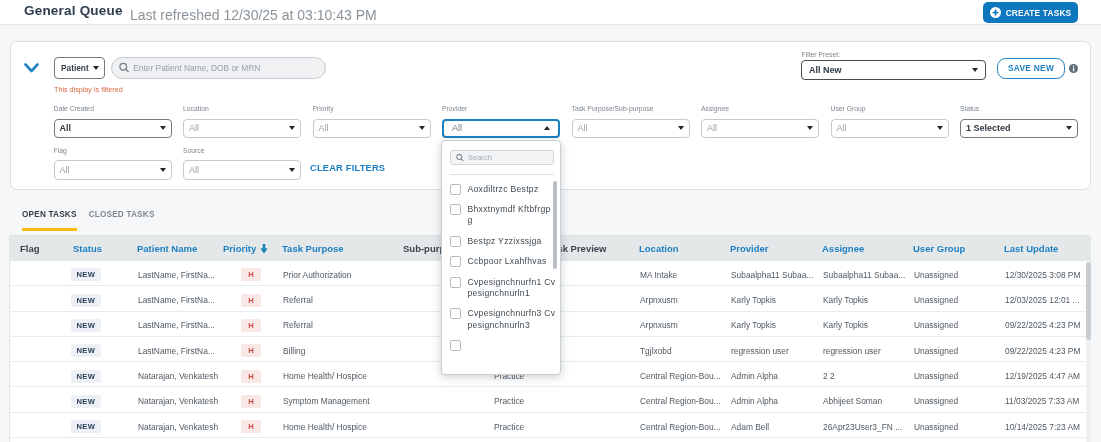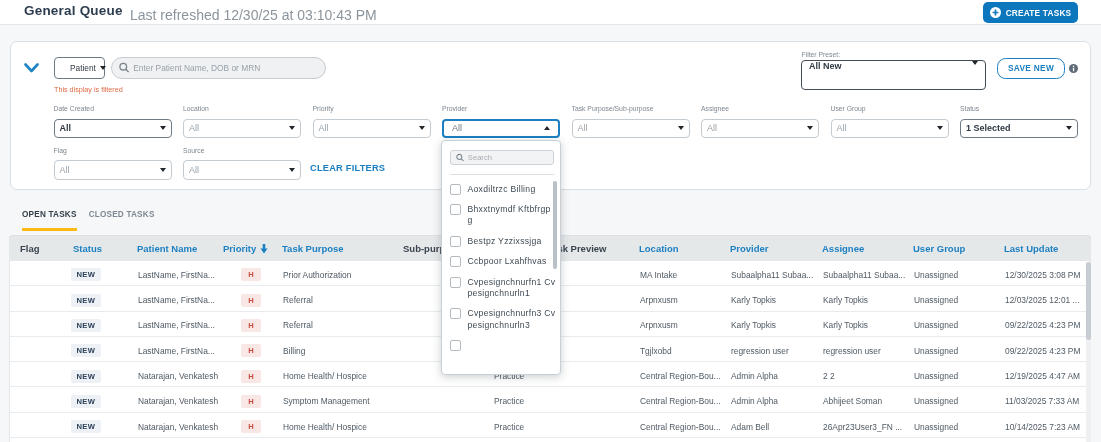--- a/index.html
+++ b/index.html
@@ -10,30 +10,30 @@
   
   .topbar { position:absolute; left:0; top:0; width:1101px; height:25px; background:#fff; border-bottom:1px solid #e5e7e9; }
   .page-title { position:absolute; left:24px; top:3px; font-size:13.5px; font-weight:bold; color:#2d3c4e; letter-spacing:.2px; }
   .refreshed { position:absolute; left:130px; top:7px; font-size:14px; color:#8b949c; }
   .create-btn { position:absolute; left:983px; top:2px; width:95px; height:21px; background:#0d77bd; border:none; border-radius:5px; color:#fff; font-size:8.3px; font-weight:bold; letter-spacing:.2px; display:flex; align-items:center; justify-content:center; gap:5px; font-family:inherit; cursor:pointer; }
 
   
   .filter-card { position:absolute; left:10px; top:41px; width:1081px; height:149px; background:#fff; border:1px solid #dadfe3; border-radius:7px; }
   .chevron-main { position:absolute; left:13px; top:21px; }
   .patient-select { position:absolute; left:43px; top:14.5px; width:51px; height:22px; background:#fff; border:1px solid #6e7983; border-radius:4px; display:flex; align-items:center; padding:0 6px; gap:4px; cursor:pointer; }
-  .patient-select .lbl { font-size:8.3px; font-weight:normal; color:#333d47; flex:1;margin-left:9px; }
+  .patient-select .lbl { font-size:8.3px; font-weight:bold; color:#333d47; flex:1; }
   .tri-down { width:0; height:0; border-left:3.5px solid transparent; border-right:3.5px solid transparent; border-top:4.5px solid #21262b; }
   .tri-up { width:0; height:0; border-left:3.5px solid transparent; border-right:3.5px solid transparent; border-bottom:4.5px solid #21262b; }
   .patient-search { position:absolute; left:100px; top:14.5px; width:215px; height:22px; background:#eff1f2; border:1px solid #c6ccd1; border-radius:11px; display:flex; align-items:center; padding:0 10px 0 7px; gap:4px; }
   .patient-search input { border:none; background:transparent; outline:none; font-family:inherit; font-size:8.4px; color:#4a545e; width:100%; }
   .patient-search input::placeholder { color:#98a1a9; }
   .filtered-note { position:absolute; left:43px; top:42.5px; font-size:7.2px; color:#dd6a43; }
 
   .preset-label { position:absolute; left:790.5px; top:9px; font-size:6.8px; color:#7d8790; }
-  .preset-select { position:absolute; left:790px; top:18.2px; width:185px; height:30px; background:#fff; border:1.5px solid #454d54; border-radius:4px; display:flex; padding:0 7px; cursor:pointer;gap:10px; }
+  .preset-select { position:absolute; left:790px; top:18.2px; width:185px; height:20px; background:#fff; border:1.5px solid #454d54; border-radius:4px; display:flex; align-items:center; padding:0 7px; cursor:pointer;gap:10px; }
   .preset-select .val { font-size:9px; font-weight:bold; color:#2f3943; flex:1; }
   .save-btn { position:absolute; left:986px; top:16px; width:68px; height:20.5px; background:#fff; border:1.8px solid var(--accent); border-radius:8.5px; color:var(--accent); font-size:8.3px; font-weight:bold; letter-spacing:.3px; font-family:inherit; cursor:pointer; }
   .info-icon { position:absolute; left:1057.5px; top:22px; width:9px; height:9px; cursor:pointer; }
 
   
   .fsel { position:absolute; width:118px; }
   .fsel .flabel { font-size:6.8px; line-height:8px; color:#7d8790; margin-bottom:5.5px; display:block; }
   .fsel .fbox { height:19.5px; background:#fff; border:1px solid #c3cad0; border-radius:4px; display:flex; align-items:center; padding:0 5px; cursor:pointer; }
   .fsel .fval { font-size:9px; color:#9aa3ab; flex:1; }
   .fsel.active .fbox { border:1.2px solid #6f7a84; }
@@ -373,21 +373,21 @@
       <svg width="9" height="9" viewBox="0 0 9 9">
           <circle cx="3.8" cy="3.8" r="2.9" fill="none" stroke="#7a848d" stroke-width="1.2"></circle>
           <path d="M6 6 L8.2 8.2" stroke="#7a848d" stroke-width="1.2" stroke-linecap="round"></path>
         </svg>
       <input placeholder="Search" style="">
     </div>
     <div class="pop-divider"></div>
     <div class="pop-list" id="pop-list">
         <div class="opt">
     <span class="cb"></span>
-    <span class="olabel">Aoxdiltrzc Billing</span>
+    <span class="olabel">Aoxdiltrzc Bestpz</span>
   </div>
         <div class="opt">
     <span class="cb"></span>
     <span class="olabel">Bhxxtnymdf Kftbfrgpg</span>
   </div>
         <div class="opt">
     <span class="cb"></span>
     <span class="olabel">Bestpz Yzzixssjga</span>
   </div>
         <div class="opt">

